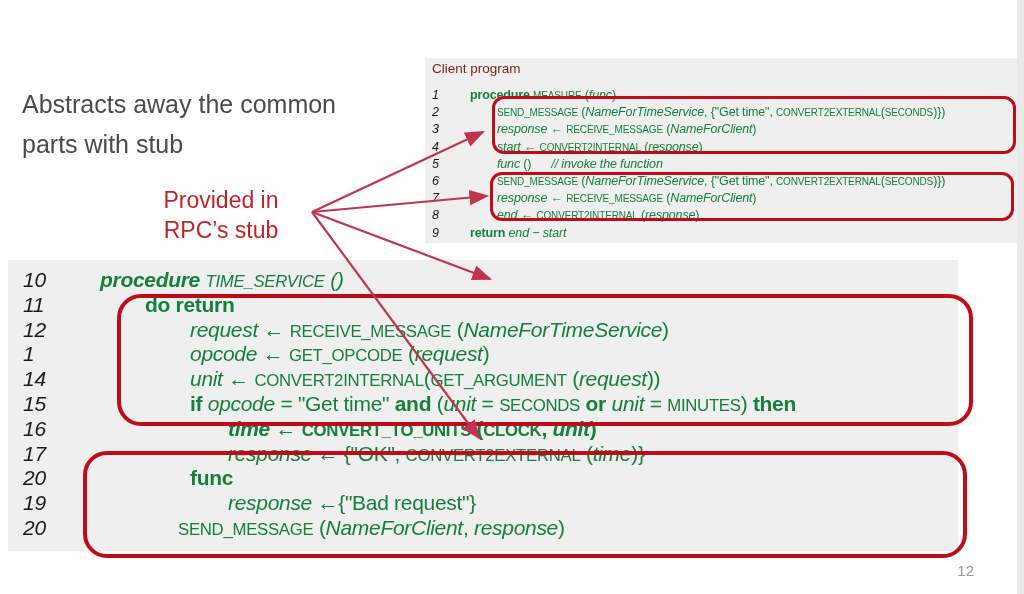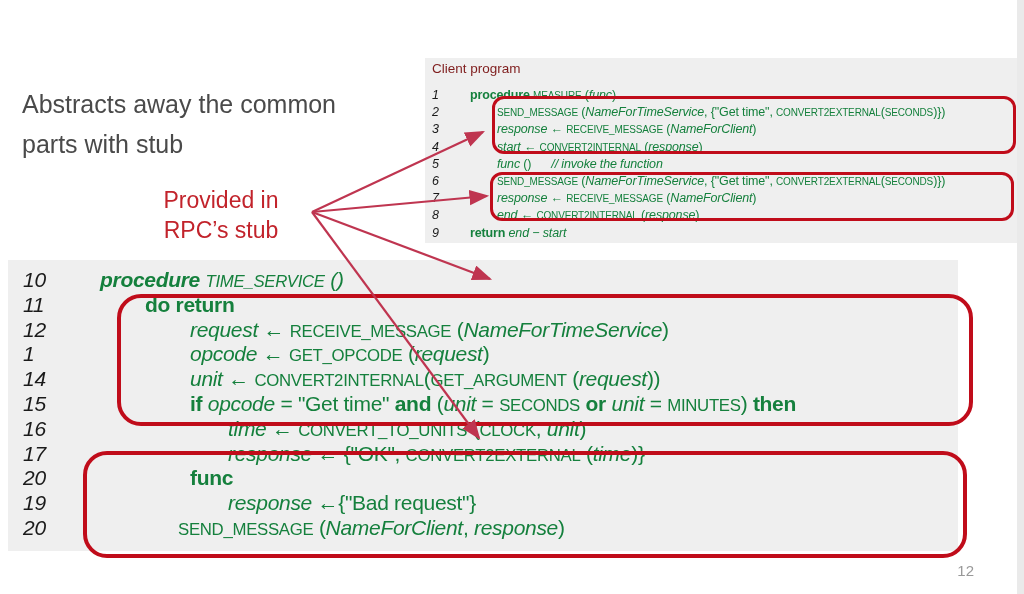--- a/index.html
+++ b/index.html
@@ -171,21 +171,21 @@
         <div class="crow">
           <span class="lnum">14</span>
           <span class="codetext" style="padding-left: 90px;"><span class="seg-var">unit</span><span class="seg-pl"> ← </span><span class="seg-sc">CONVERT2INTERNAL</span><span class="seg-pl">(</span><span class="seg-sc">GET_ARGUMENT</span><span class="seg-pl"> (</span><span class="seg-var">request</span><span class="seg-pl">))</span></span>
         </div>
         <div class="crow">
           <span class="lnum">15</span>
           <span class="codetext" style="padding-left: 90px;"><span class="seg-kw">if</span><span class="seg-pl"> </span><span class="seg-var">opcode</span><span class="seg-pl"> = "Get time" </span><span class="seg-kw">and</span><span class="seg-pl"> (</span><span class="seg-var">unit</span><span class="seg-pl"> = </span><span class="seg-sc">SECONDS</span><span class="seg-pl"> </span><span class="seg-kw">or</span><span class="seg-pl"> </span><span class="seg-var">unit</span><span class="seg-pl"> = </span><span class="seg-sc">MINUTES</span><span class="seg-pl">) </span><span class="seg-kw">then</span></span>
         </div>
         <div class="crow">
           <span class="lnum">16</span>
-          <span class="codetext" style="padding-left: 128px;"><span class="seg-var">time</span><span class="seg-pl"> ← </span><span class="seg-sc">CONVERT_TO_UNITS</span><span class="seg-pl"> (</span><span class="seg-sc">CLOCK</span><span class="seg-pl">, </span><span class="seg-var">unit</span><span class="seg-pl">)</span></span>
+          <span class="codetext" style="padding-left: 128px; font-weight: bold;"><span class="seg-var">time</span><span class="seg-pl"> ← </span><span class="seg-sc">CONVERT_TO_UNITS</span><span class="seg-pl"> (</span><span class="seg-sc">CLOCK</span><span class="seg-pl">, </span><span class="seg-var">unit</span><span class="seg-pl">)</span></span>
         </div>
         <div class="crow">
           <span class="lnum">17</span>
           <span class="codetext" style="padding-left: 128px;"><span class="seg-var">response</span><span class="seg-pl"> ← {"OK", </span><span class="seg-sc">CONVERT2EXTERNAL</span><span class="seg-pl"> (</span><span class="seg-var">time</span><span class="seg-pl">)}</span></span>
         </div>
         <div class="crow">
           <span class="lnum">20</span>
           <span class="codetext" style="padding-left: 90px;"><span class="seg-kw">func</span></span>
         </div>
         <div class="crow">

